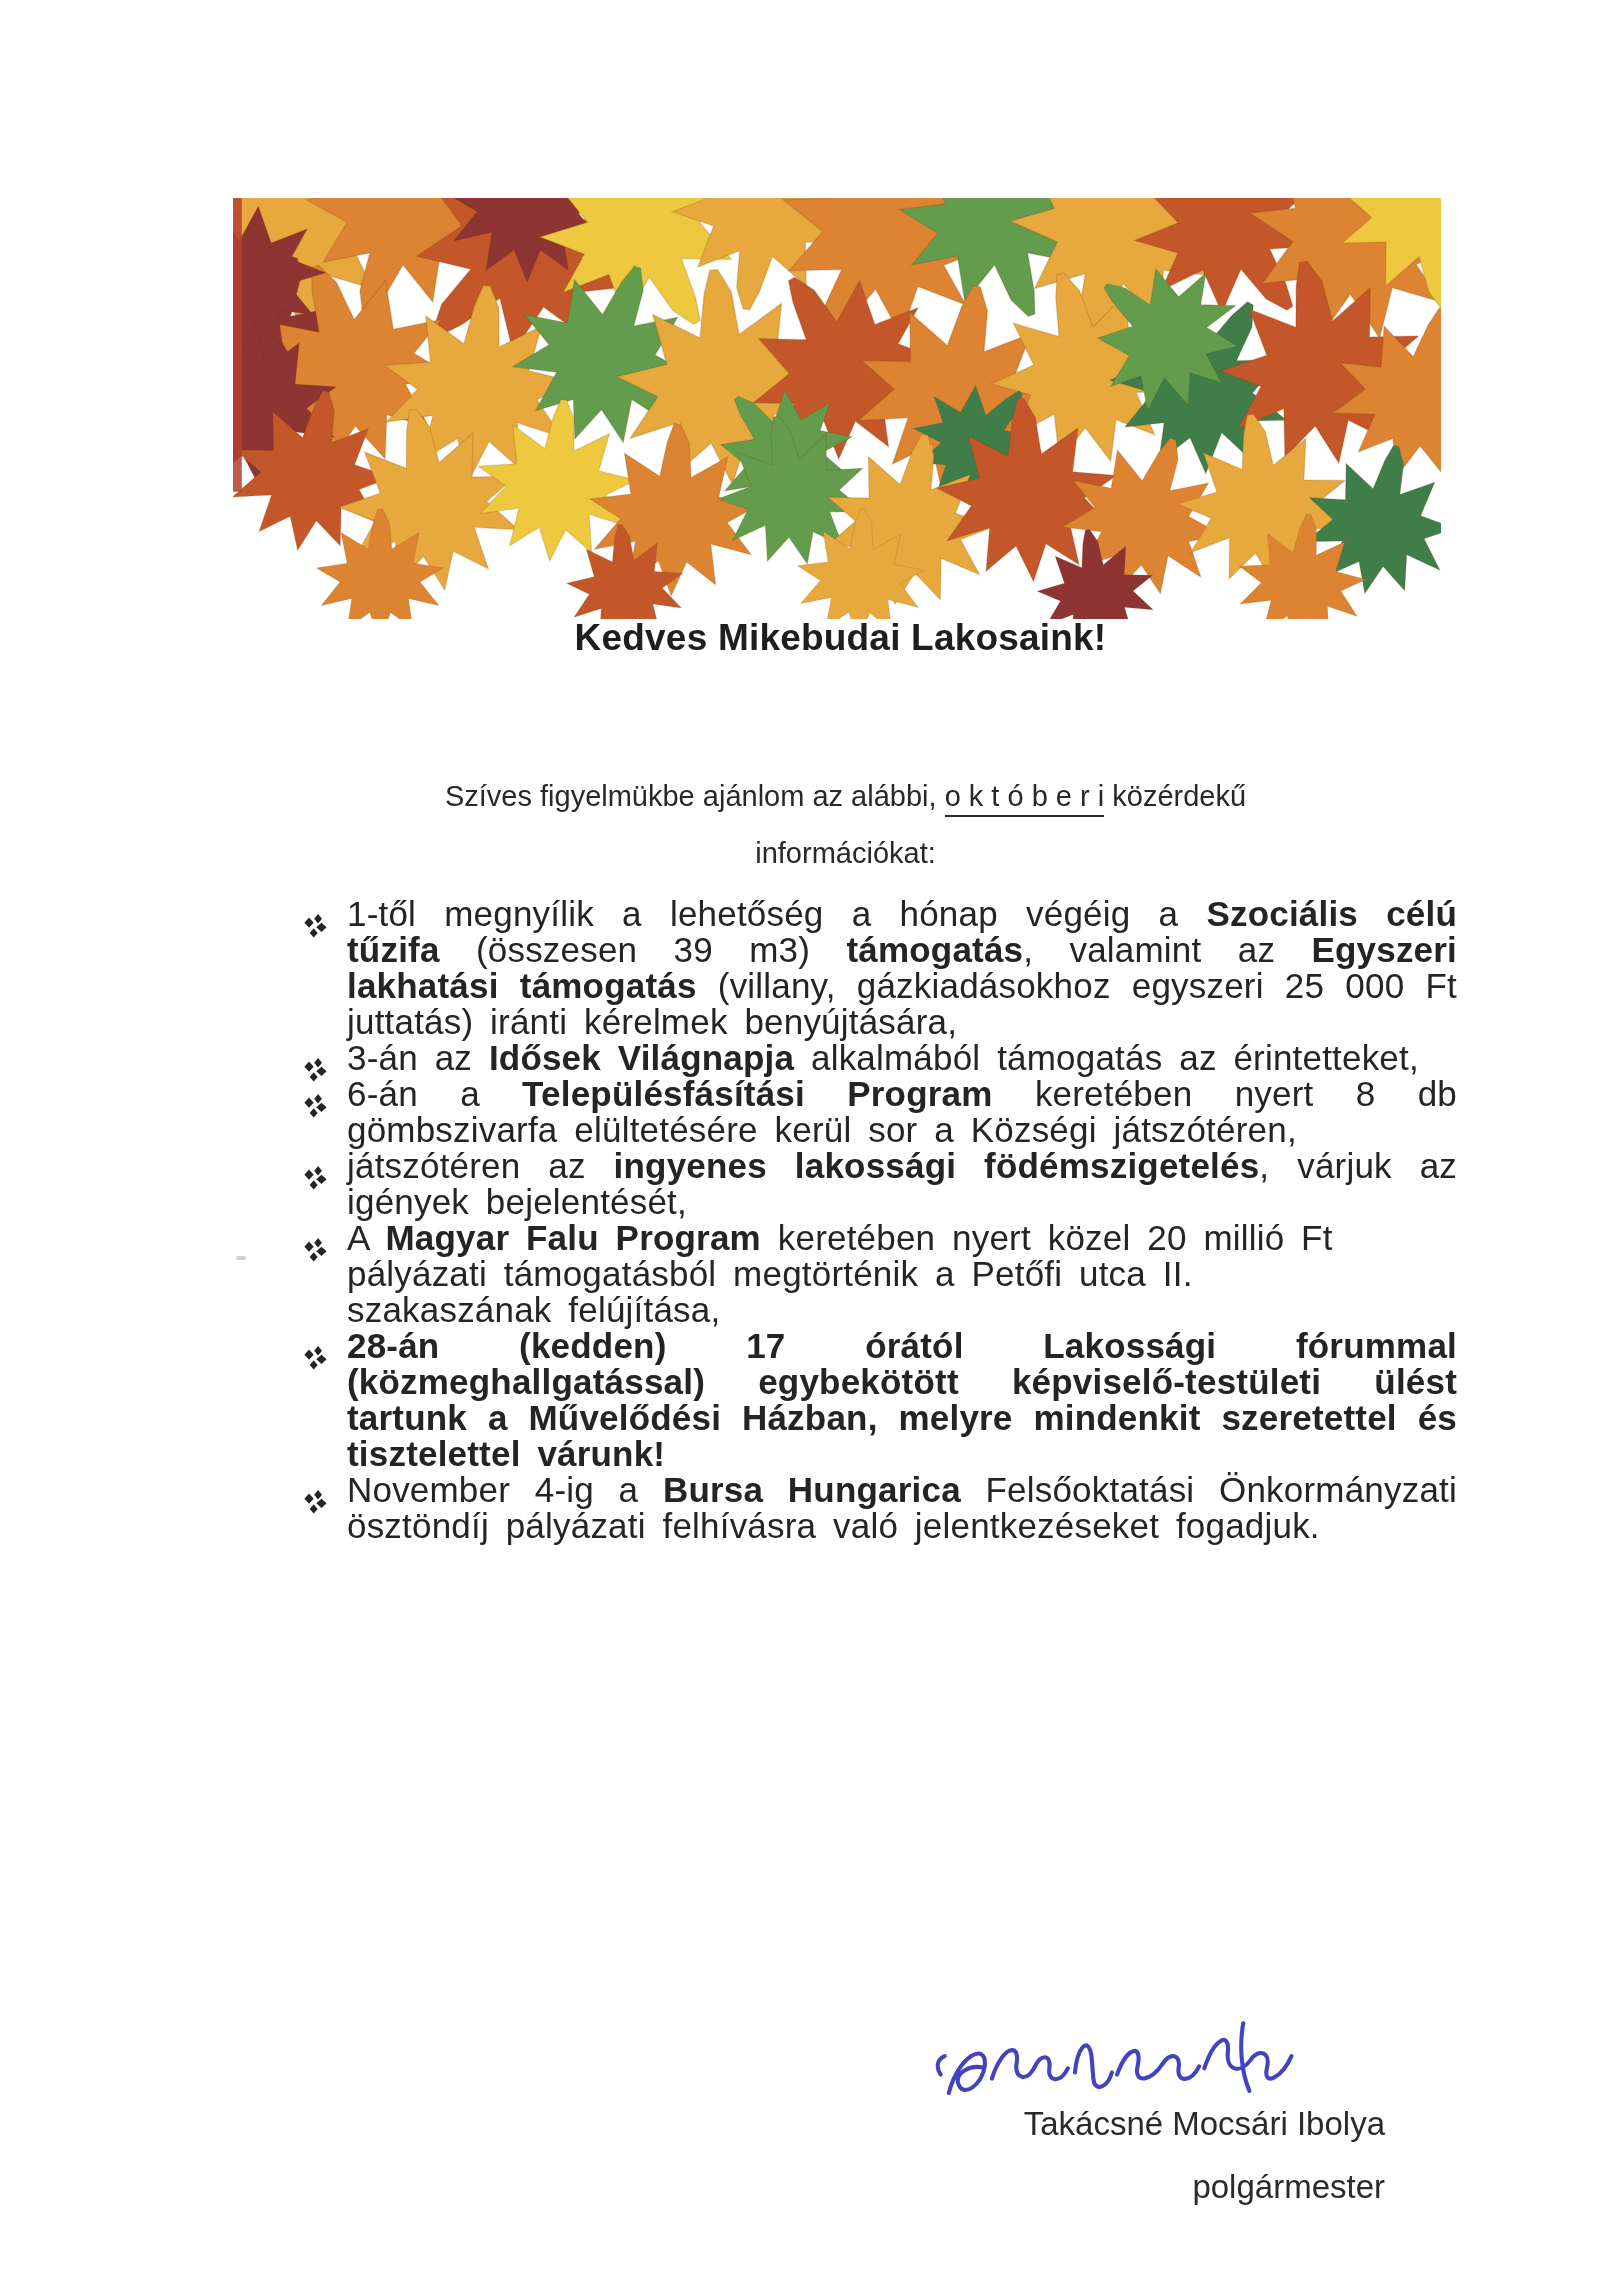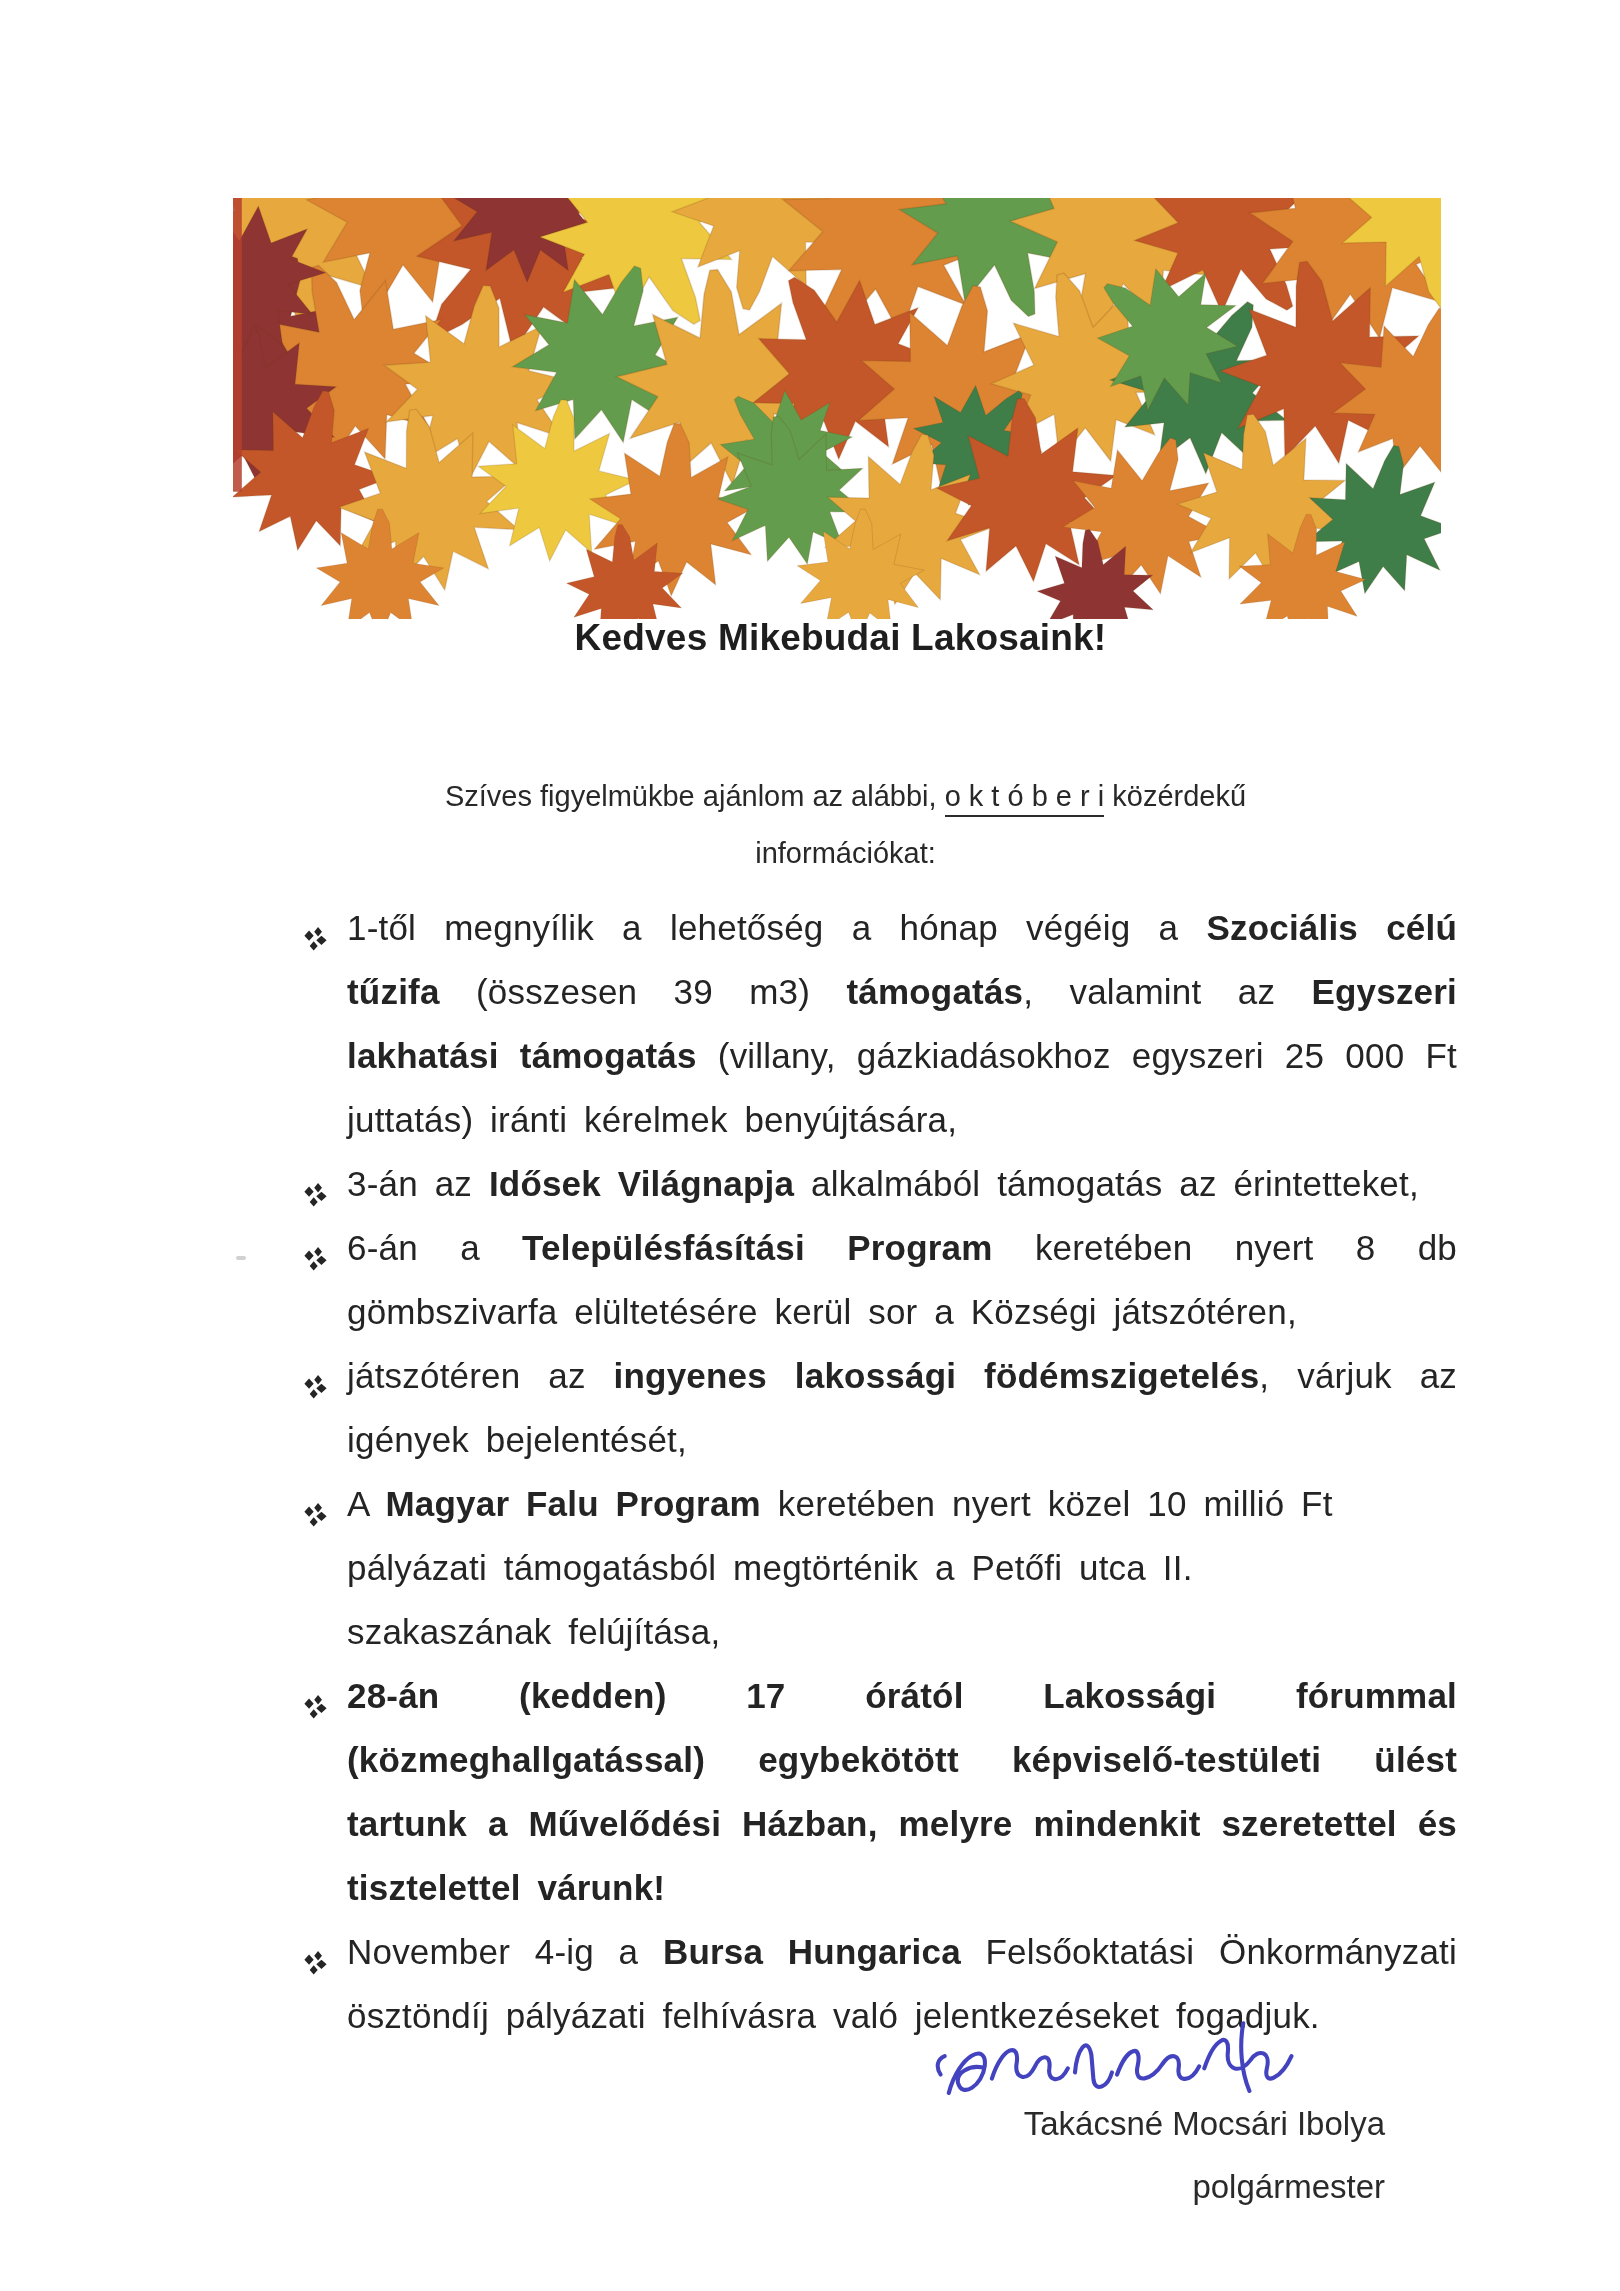--- a/index.html
+++ b/index.html
@@ -18,21 +18,21 @@
   }
   .intro{
     position:absolute;left:147px;top:768px;width:1333px;text-align:center;
     font-size:29px;line-height:57px;color:#282828;
   }
   .intro .line2{display:block;}
   .u-spaced{border-bottom:2.9px solid #2c2c2c;padding-bottom:2.9px;}
   
   .bullets{
     position:absolute;left:272px;top:896px;width:1153px;
-    font-size:35px;line-height:64px;letter-spacing:0.2px;word-spacing:6.9px;
+    font-size:35px;line-height:36px;letter-spacing:0.2px;word-spacing:6.9px;
     text-align:justify;text-align-last:left;color:#242424;
   }
   .bullet-item{position:relative;padding-left:43px;}
   .bullet-item .marker{position:absolute;left:-3.9px;top:14.7px;width:31px;height:31px;}
   .b{font-weight:700;}
   
   .sig-block{position:absolute;left:863px;top:2098px;width:490px;text-align:right;
     font-size:33px;color:#2a2a2a;}
   .sig-name{line-height:51px;}
   .sig-role{line-height:47px;margin-top:13.7px;}
@@ -114,21 +114,21 @@
             <path fill="#252525" d="M7 5 L10.6 9 L7 13 L3.4 9 Z M14 2.4 L17 6 L14 9.6 L11 6 Z M16.6 9 L20.6 12.6 L16.6 16.2 L12.6 12.6 Z M10.6 13.4 L13.7 17 L10.6 20.6 L7.5 17 Z"></path>
           </svg></span><span class="bullet-text"><span>3-án az </span><span class="b">Idősek Világnapja</span><span> alkalmából támogatás az érintetteket,</span></span></div>
       <div class="bullet-item"><span class="marker"><svg viewBox="0 0 24 24" width="31" height="31">
             <path fill="#252525" d="M7 5 L10.6 9 L7 13 L3.4 9 Z M14 2.4 L17 6 L14 9.6 L11 6 Z M16.6 9 L20.6 12.6 L16.6 16.2 L12.6 12.6 Z M10.6 13.4 L13.7 17 L10.6 20.6 L7.5 17 Z"></path>
           </svg></span><span class="bullet-text"><span>6-án a </span><span class="b">Településfásítási Program</span><span> keretében nyert 8 db gömbszivarfa elültetésére kerül sor a Községi játszótéren,</span></span></div>
       <div class="bullet-item"><span class="marker"><svg viewBox="0 0 24 24" width="31" height="31">
             <path fill="#252525" d="M7 5 L10.6 9 L7 13 L3.4 9 Z M14 2.4 L17 6 L14 9.6 L11 6 Z M16.6 9 L20.6 12.6 L16.6 16.2 L12.6 12.6 Z M10.6 13.4 L13.7 17 L10.6 20.6 L7.5 17 Z"></path>
           </svg></span><span class="bullet-text"><span>játszótéren az </span><span class="b">ingyenes lakossági födémszigetelés</span><span>, várjuk az igények bejelentését,</span></span></div>
       <div class="bullet-item"><span class="marker"><svg viewBox="0 0 24 24" width="31" height="31">
             <path fill="#252525" d="M7 5 L10.6 9 L7 13 L3.4 9 Z M14 2.4 L17 6 L14 9.6 L11 6 Z M16.6 9 L20.6 12.6 L16.6 16.2 L12.6 12.6 Z M10.6 13.4 L13.7 17 L10.6 20.6 L7.5 17 Z"></path>
-          </svg></span><span class="bullet-text"><span>A </span><span class="b">Magyar Falu Program</span><span> keretében nyert közel 10 millió Ft</span><br><span>pályázati támogatásból megtörténik a Petőfi utca II.</span><br><span>szakaszának felújítása,</span></span></div>
+          </svg></span><span class="bullet-text"><span>A </span><span class="b">Magyar Falu Program</span><span> keretében nyert közel 20 millió Ft</span><br><span>pályázati támogatásból megtörténik a Petőfi utca II.</span><br><span>szakaszának felújítása,</span></span></div>
       <div class="bullet-item"><span class="marker"><svg viewBox="0 0 24 24" width="31" height="31">
             <path fill="#252525" d="M7 5 L10.6 9 L7 13 L3.4 9 Z M14 2.4 L17 6 L14 9.6 L11 6 Z M16.6 9 L20.6 12.6 L16.6 16.2 L12.6 12.6 Z M10.6 13.4 L13.7 17 L10.6 20.6 L7.5 17 Z"></path>
           </svg></span><span class="bullet-text"><span class="b">28-án (kedden) 17 órától Lakossági fórummal (közmeghallgatással) egybekötött képviselő-testületi ülést tartunk a Művelődési Házban, melyre mindenkit szeretettel és tisztelettel várunk!</span></span></div>
       <div class="bullet-item"><span class="marker"><svg viewBox="0 0 24 24" width="31" height="31">
             <path fill="#252525" d="M7 5 L10.6 9 L7 13 L3.4 9 Z M14 2.4 L17 6 L14 9.6 L11 6 Z M16.6 9 L20.6 12.6 L16.6 16.2 L12.6 12.6 Z M10.6 13.4 L13.7 17 L10.6 20.6 L7.5 17 Z"></path>
           </svg></span><span class="bullet-text"><span>November 4-ig a </span><span class="b">Bursa Hungarica</span><span> Felsőoktatási Önkormányzati ösztöndíj pályázati felhívásra való jelentkezéseket fogadjuk.</span></span></div>
     </div>
 
   <svg class="sig-scribble" viewBox="0 0 360 115">
     <path fill="none" stroke-width="4" stroke-linecap="round" stroke-linejoin="round" d="M10,58 C5,50 7,43 14,40

